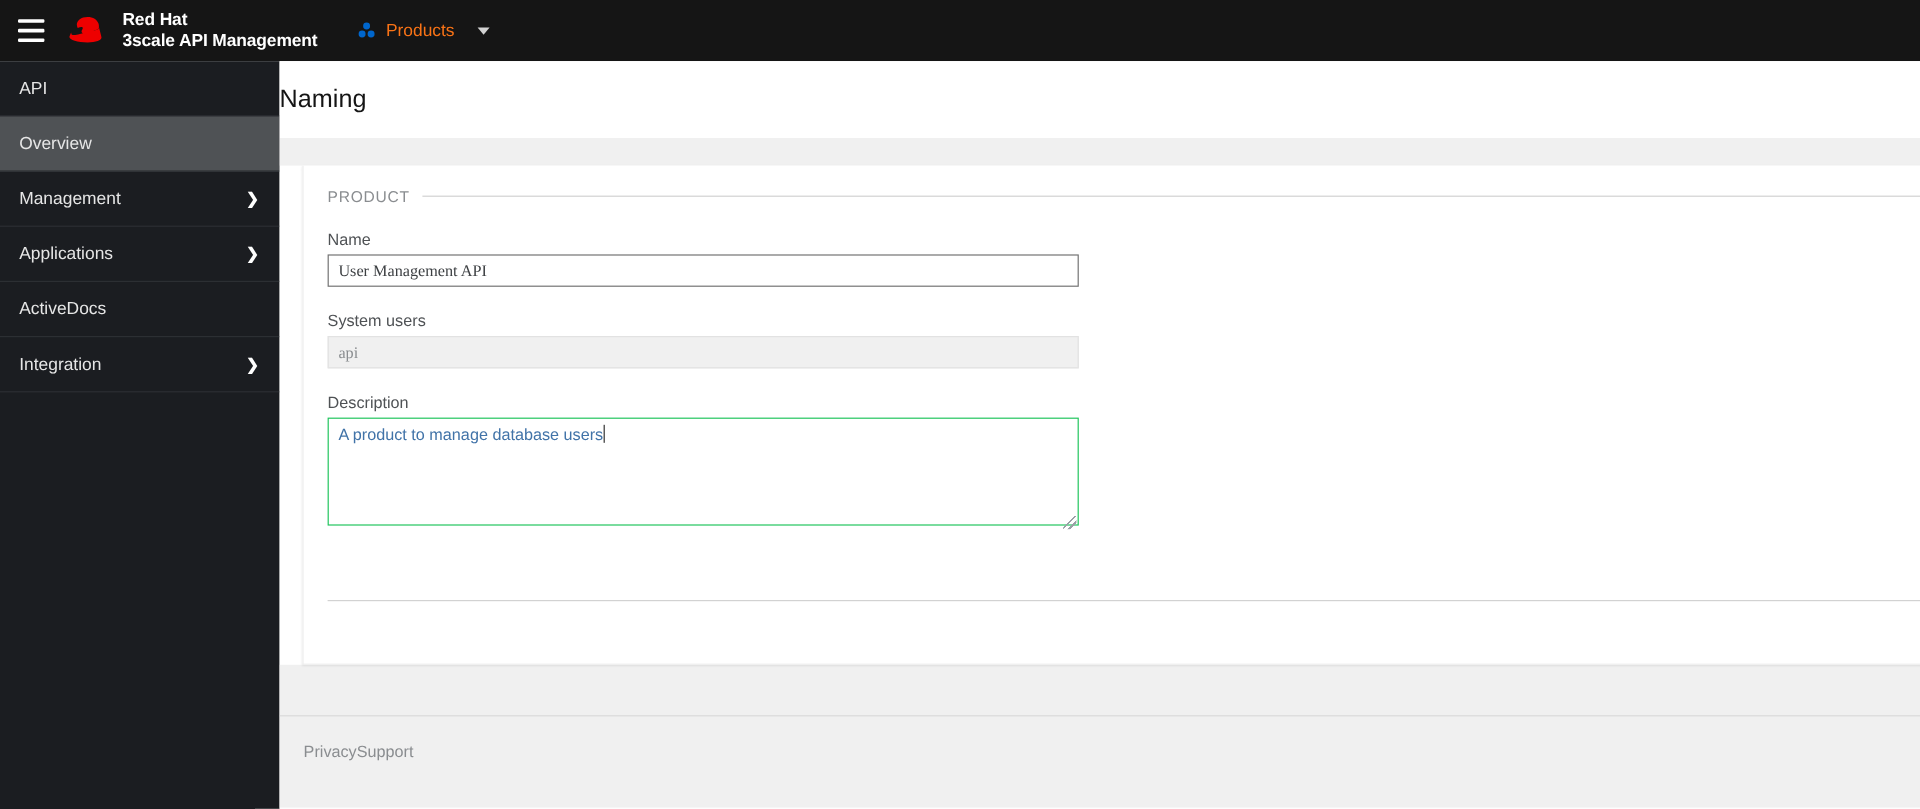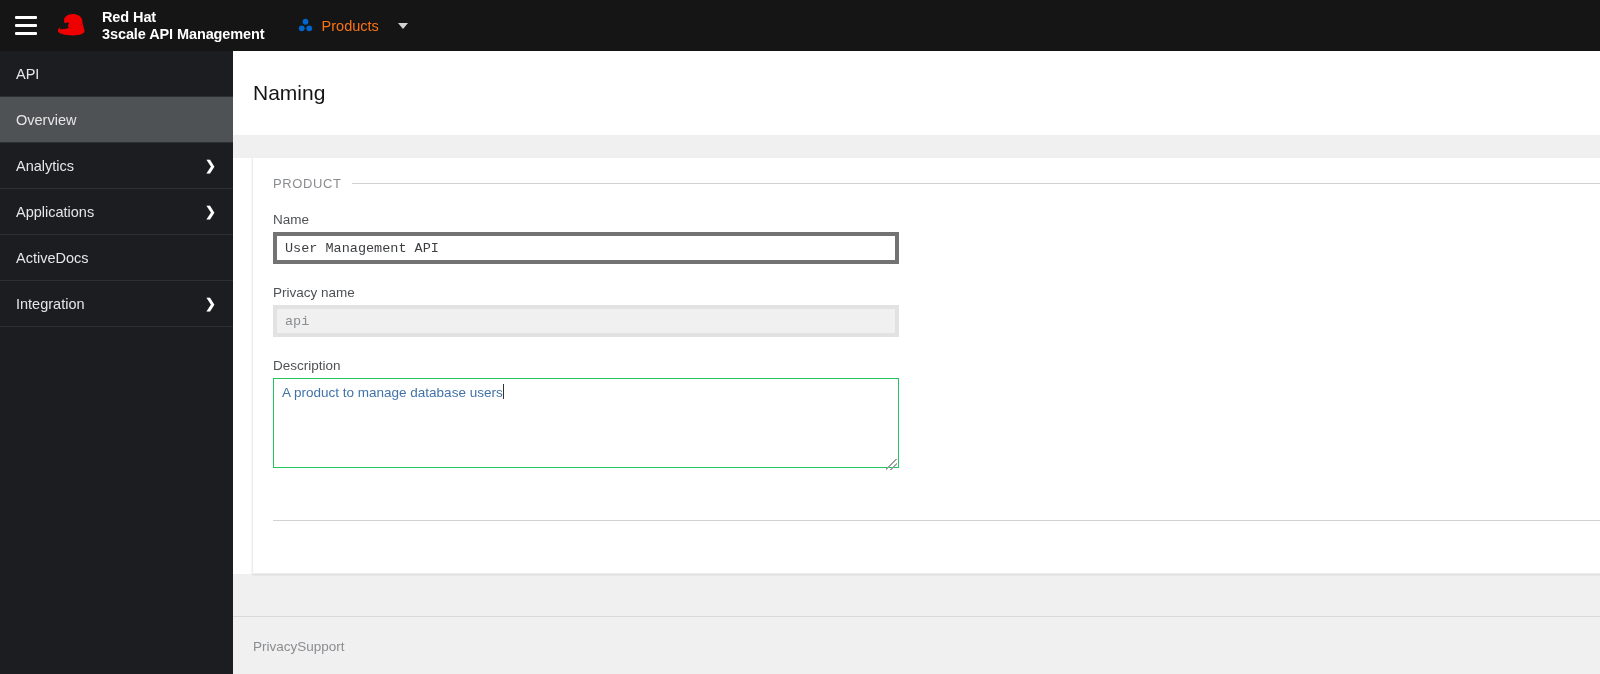--- a/index.html
+++ b/index.html
@@ -70,24 +70,23 @@
   }
 
   
   .main {
     position: absolute; top: 51px; left: 233px;
     width: 1367px; height: 623px;
     background: #ffffff;
     overflow: hidden;
   }
   .page-head {
-    height: 84px;
+    height: 64px;
     background: #ffffff;
     display: flex; align-items: center;
-    padding-left: 20px;
   }
   .page-title { font-size: 21px; color: #151515; font-weight: normal; }
 
   .gray-band { height: 23px; background: #f0f0f0; }
 
   .card {
     margin-left: 19px;
     width: 1400px;
     background: #ffffff;
     border: 1px solid #ededed;
@@ -106,23 +105,23 @@
   .legend-rule { flex: 1; height: 1px; background: #d2d2d2; }
 
   .field { margin-top: 21px; width: 626px; }
   .field-label {
     display: block;
     font-size: 13.5px; color: #4f5255;
     margin-bottom: 5px;
   }
   .txt-input {
     width: 626px; height: 27px;
-    border: 4px solid #737373;
-    background: #ffffff;
-    font-family: Liberation Mono, monospace;
+    border: 1px solid #737373;
+    background: #ffffff;
+    font-family: Liberation Serif, serif;
     font-size: 13.5px; color: #3c3f42;
     padding: 12px 8px;
     outline: none;
     border-radius: 0;
   }
   .txt-input.disabled {
     background: #f0f0f0;
     color: #8a8d90;
     border-color: #e2e2e2;
   }
@@ -209,21 +208,21 @@
 </div>
 
 <nav class="sidebar">
   <div class="nav-item">
     <span>API</span>
   </div>
   <div class="nav-item active">
     <span>Overview</span>
   </div>
   <div class="nav-item">
-    <span>Analytics</span>
+    <span>Management</span>
     <span class="chev">❯</span>
   </div>
   <div class="nav-item">
     <span>Applications</span>
     <span class="chev">❯</span>
   </div>
   <div class="nav-item">
     <span>ActiveDocs</span>
   </div>
   <div class="nav-item">
@@ -247,21 +246,21 @@
         <span class="legend-text">PRODUCT</span>
         <span class="legend-rule"></span>
       </div>
 
       <div class="field">
         <label class="field-label">Name</label>
         <input class="txt-input" type="text" value="User Management API" style="">
       </div>
 
       <div class="field">
-        <label class="field-label">Privacy name</label>
+        <label class="field-label">System users</label>
         <input class="txt-input disabled" type="text" disabled="" value="api" style="">
       </div>
 
       <div class="field">
         <label class="field-label">Description</label>
         <div class="ta-wrap">
           <textarea class="txt-area" style="">A product to manage database users</textarea>
           <span class="caretbar" id="ta-caret" style="left: 229.656px;"></span>
           <span class="grip"></span>
         </div>

